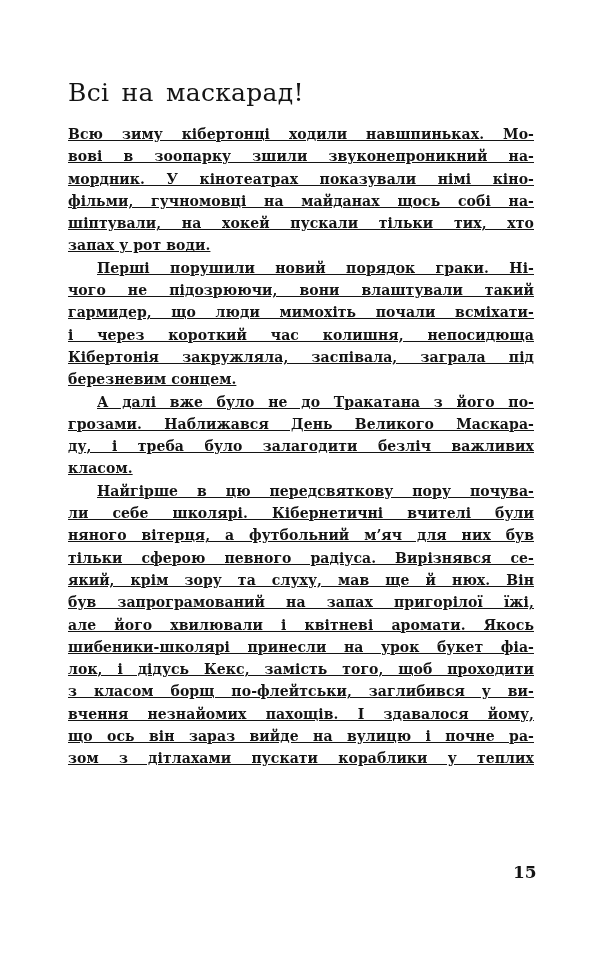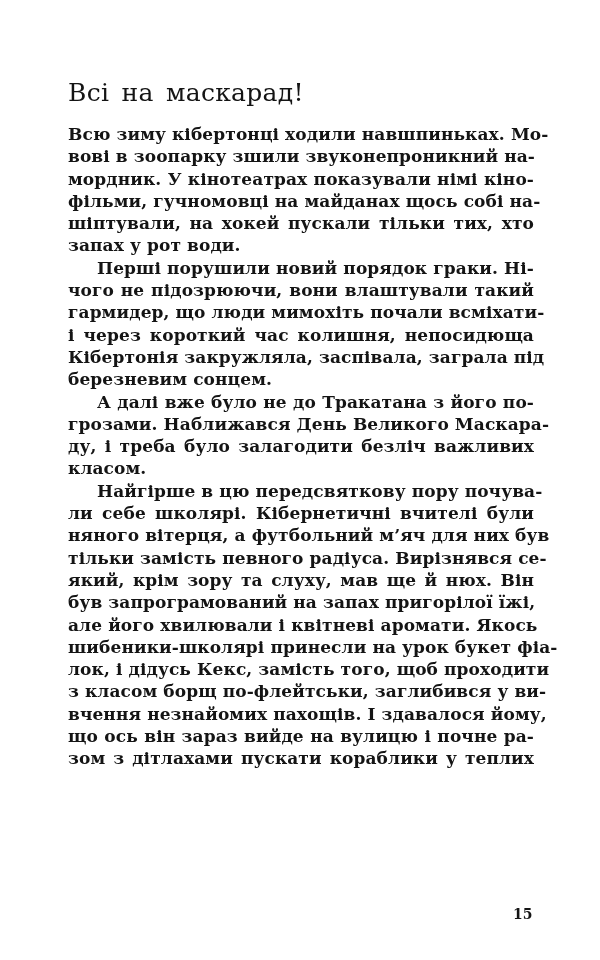--- a/index.html
+++ b/index.html
@@ -27,33 +27,34 @@
     white-space: nowrap;
   }
   .body {
     position: absolute;
     left: 68px; top: 123px;
     width: 466px;
   }
   .line {
     height: 22.3px;
     line-height: 22.3px;
-    font-size: 17px;
+    font-size: 14px;
     font-weight: bold;
     white-space: nowrap;
     text-align: justify;
     text-align-last: justify;
     letter-spacing: 0.1px;
+    text-decoration: underline;
   }
   .line.indent { padding-left: 29px; }
   .line.last { text-align-last: left; }
   .page-number {
     position: absolute;
-    left: 513px; top: 906px;
-    font-size: 14px;
+    left: 513px; top: 862px;
+    font-size: 17px;
     font-weight: bold;
   }
 </style>
 </head>
 <body>
 
 <div class="page">
   <h1 class="title">Всі на маскарад!</h1>
 
   <div class="body">
@@ -69,21 +70,21 @@
     <div class="line">і через короткий час колишня, непосидюща</div>
     <div class="line">Кібертонія закружляла, заспівала, заграла під</div>
     <div class="line last">березневим сонцем.</div>
     <div class="line indent">А далі вже було не до Тракатана з його по-</div>
     <div class="line">грозами. Наближався День Великого Маскара-</div>
     <div class="line">ду, і треба було залагодити безліч важливих</div>
     <div class="line last">класом.</div>
     <div class="line indent">Найгірше в цю передсвяткову пору почува-</div>
     <div class="line">ли себе школярі. Кібернетичні вчителі були</div>
     <div class="line">няного вітерця, а футбольний м’яч для них був</div>
-    <div class="line">тільки замість певного радіуса. Вирізнявся се-</div>
+    <div class="line">тільки сферою певного радіуса. Вирізнявся се-</div>
     <div class="line">який, крім зору та слуху, мав ще й нюх. Він</div>
     <div class="line">був запрограмований на запах пригорілої їжі,</div>
     <div class="line">але його хвилювали і квітневі аромати. Якось</div>
     <div class="line">шибеники-школярі принесли на урок букет фіа-</div>
     <div class="line">лок, і дідусь Кекс, замість того, щоб проходити</div>
     <div class="line">з класом борщ по-флейтськи, заглибився у ви-</div>
     <div class="line">вчення незнайомих пахощів. І здавалося йому,</div>
     <div class="line">що ось він зараз вийде на вулицю і почне ра-</div>
     <div class="line">зом з дітлахами пускати кораблики у теплих</div>
   </div>

